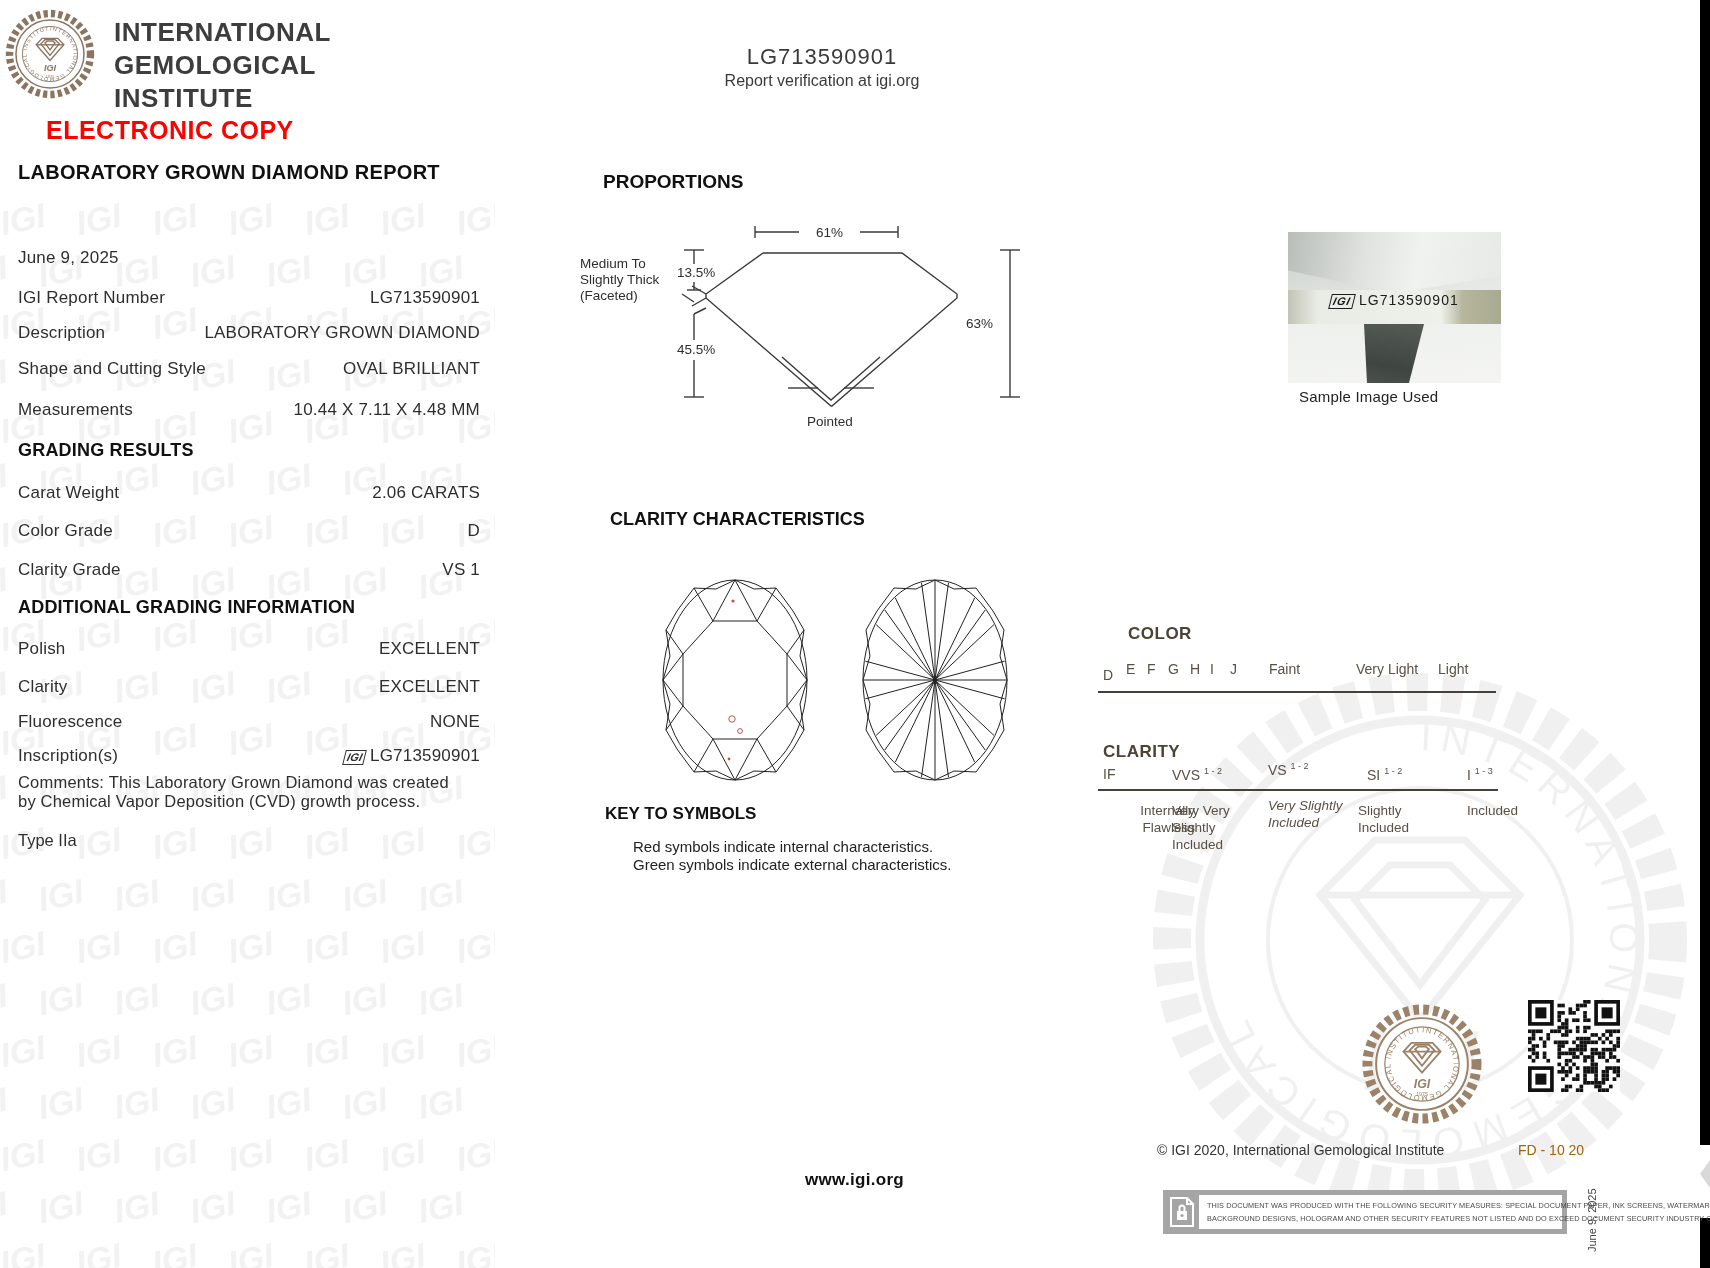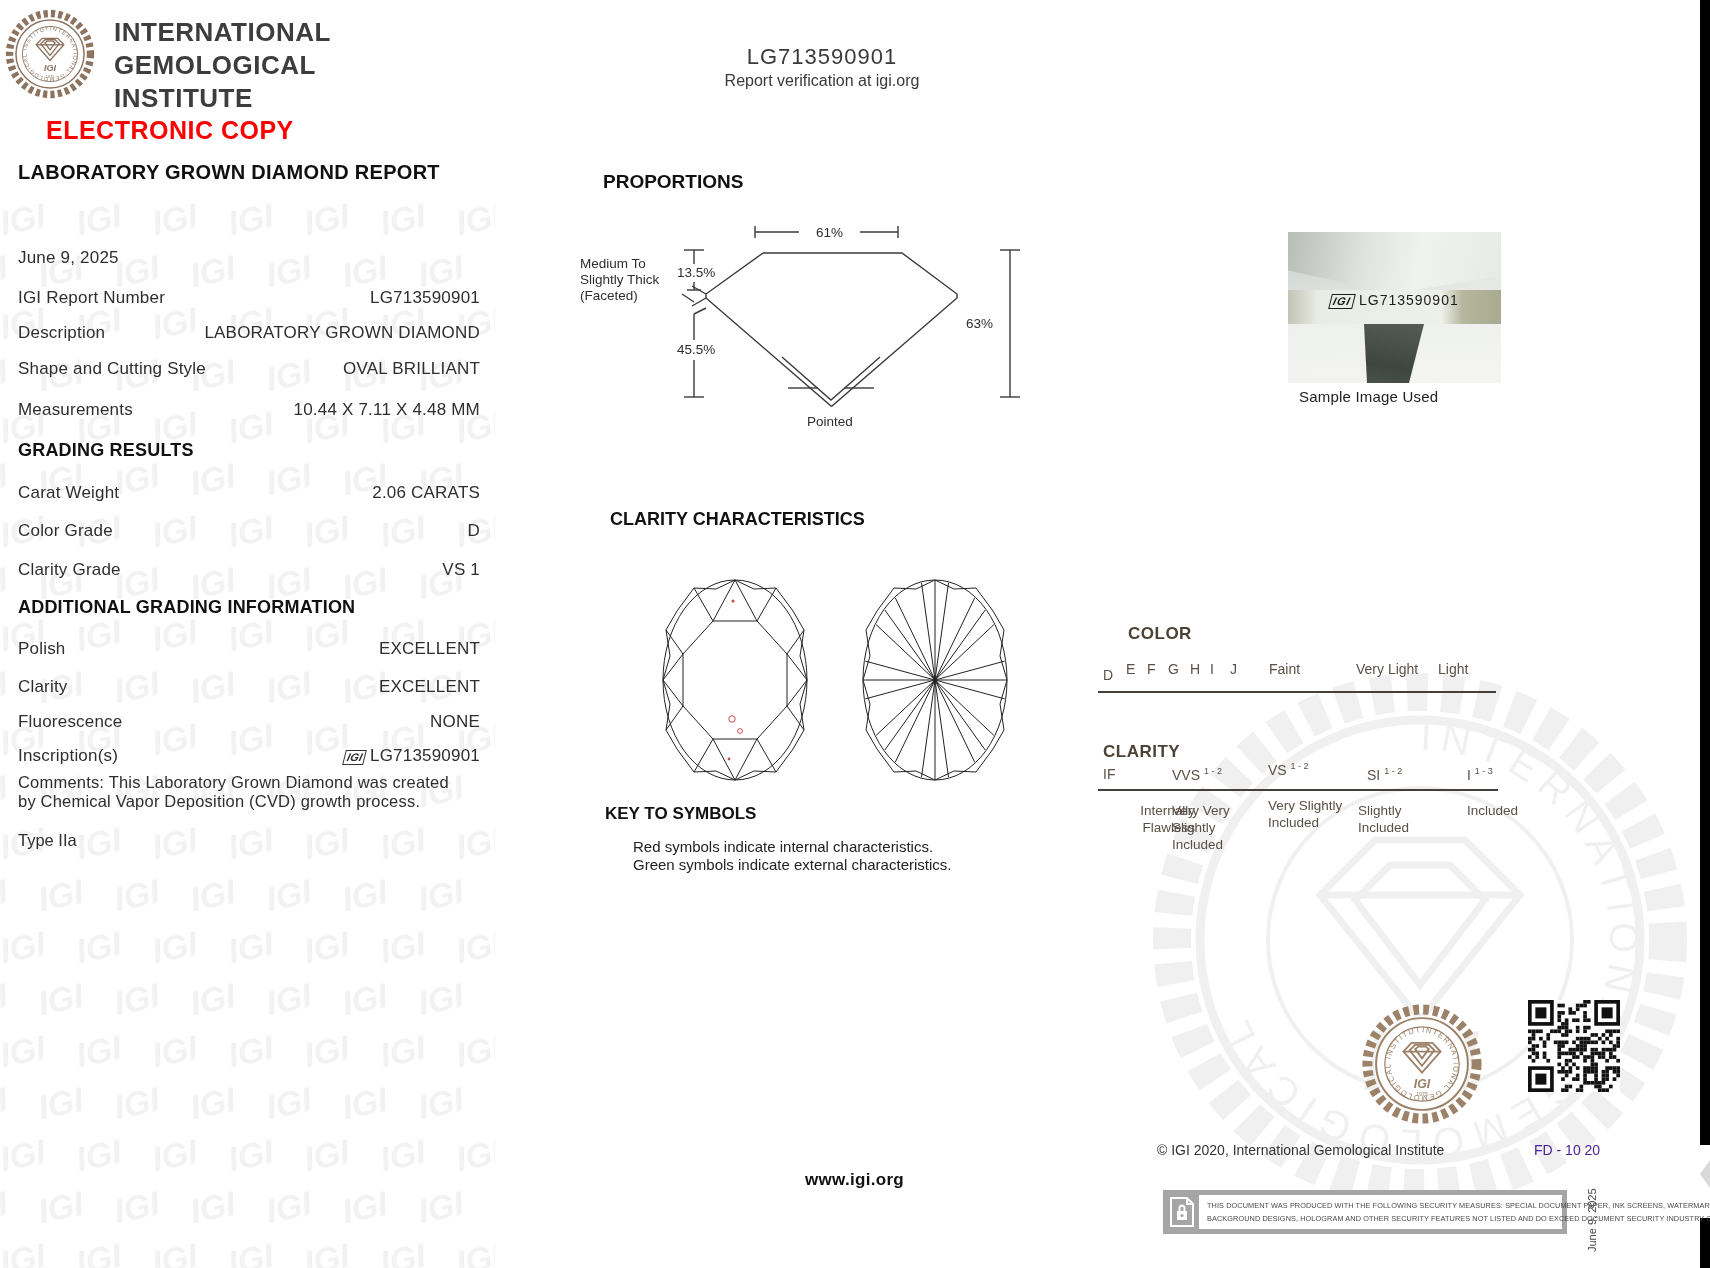--- a/index.html
+++ b/index.html
@@ -33,24 +33,24 @@
   
   .h-color{left:1128px;top:624px;font-size:17px;font-weight:bold;color:#4c4236;letter-spacing:.5px;}
   .h-clar{left:1103px;top:742px;font-size:17px;font-weight:bold;color:#4c4236;letter-spacing:.5px;}
   .cg{position:absolute;top:661px;font-size:14px;color:#5a5045;}
   .cg.sel{top:667px;}
   .scale-line{position:absolute;background:#45403a;height:2px;}
   .clgrade{position:absolute;top:766px;font-size:14px;color:#5a5045;}
   .clgrade sup{font-size:9px;}
   .clgrade.sel{top:761px;}
   .cldesc{position:absolute;top:802px;width:92px;font-size:13.5px;line-height:17px;color:#5a5045;}
-  .cldesc.sel{top:797px;}
+  .cldesc.sel{top:797px;font-style:italic;}
   
   .copyright{left:1157px;top:1142px;font-size:14px;color:#333;}
-  .formcode{left:1518px;top:1142px;font-size:14px;color:#4c1d95;margin-left:16px;}
+  .formcode{left:1518px;top:1142px;font-size:14px;color:#a16207;}
   .website{left:805px;top:1170px;font-size:17px;font-weight:bold;color:#111;letter-spacing:.3px;}
   #secbar{left:1163px;top:1190px;width:404px;height:44px;background:#a5a5a5;}
   #secbar .inner{position:absolute;left:36px;top:5px;right:5px;bottom:5px;background:#fff;}
   #secbar .sectext{position:absolute;left:8px;top:4px;right:4px;font-size:7.3px;line-height:13px;color:#4a4a4a;letter-spacing:.1px;white-space:nowrap;}
   .sidedate{left:1586px;top:1252px;font-size:11px;color:#444;transform:rotate(-90deg);transform-origin:0 0;white-space:nowrap;}
   #rstrip{left:1700px;top:0;width:10px;height:1268px;background:#000;}
   #rstrip .gap{position:absolute;left:0;top:1145px;width:10px;height:73px;background:#fff;}
   #rstrip .chev{position:absolute;left:0;top:1160px;width:0;height:0;border-top:14px solid transparent;border-bottom:14px solid transparent;border-right:10px solid #d9d9d9;}
   
   #wmleft{left:0;top:200px;width:495px;height:1068px;overflow:hidden;z-index:0;}

